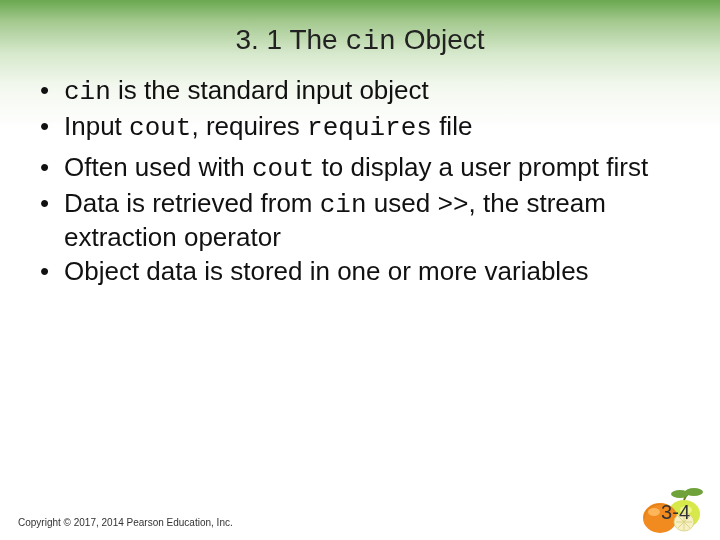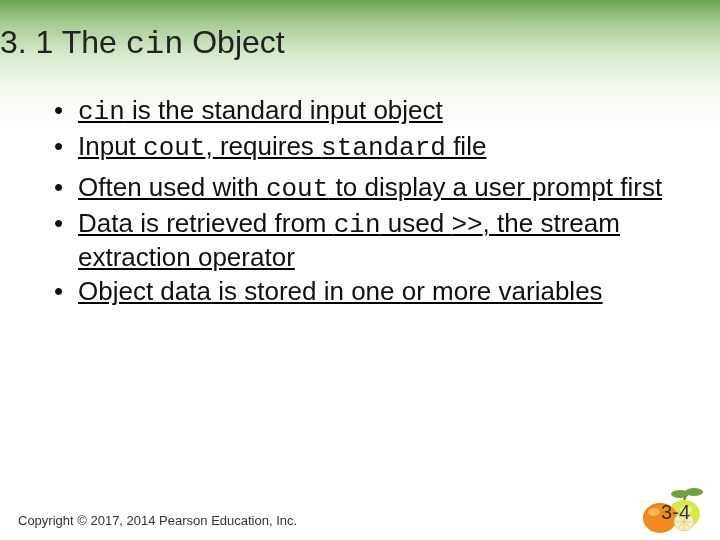--- a/index.html
+++ b/index.html
@@ -18,37 +18,36 @@
     box-sizing: border-box;
     background: linear-gradient(to bottom,
       #6aa84f 0%,
       #a4c98f 4%,
       #d7e9cd 10%,
       #f3f8ef 16%,
       #ffffff 24%,
       #ffffff 100%);
   }
   .title {
-    text-align: left;
-    font-size: 32px;
+    text-align: center;
+    font-size: 28px;
     color: #222;
     padding-top: 24px;
     padding-bottom: 10px;
   }
   .title .code {
     font-family: "Courier New", Courier, monospace;
   }
   .body {
     padding: 8px 36px 0 36px;
   }
   ul.bullets {
-    margin: 14px;
+    margin: 0;
     padding: 0;
     list-style: none;
-    text-decoration: underline;
   }
   ul.bullets > li {
     position: relative;
     font-size: 26px;
     line-height: 1.22;
     color: #111;
     padding-left: 28px;
     margin: 0 0 2px 0;
   }
   ul.bullets > li::before {
@@ -63,21 +62,21 @@
   ul.bullets .code {
     font-family: "Courier New", Courier, monospace;
   }
   .gap {
     height: 6px;
   }
   .footer {
     position: absolute;
     left: 18px;
     bottom: 12px;
-    font-size: 13px;
+    font-size: 10px;
     color: #333;
   }
   .pagenum {
     position: absolute;
     right: 30px;
     bottom: 16px;
     font-size: 20px;
     color: #333;
   }
   .fruit {
@@ -99,21 +98,21 @@
   </div>
 
   <div class="body">
     <ul class="bullets">
 
       <li>
         <span class="code">cin</span><span> is the standard input object</span>
       </li>
 
       <li>
-        <span>Input </span><span class="code">cout</span><span>, requires </span><span class="code">standard</span><span> file</span>
+        <span>Input </span><span class="code">cout</span><span>, requires </span><span class="code">requires</span><span> file</span>
       </li>
 
       <div class="gap"></div>
 
 
       <li>
         <span>Often used with </span><span class="code">cout</span><span> to display a user prompt first</span>
       </li>
 
       <li>

